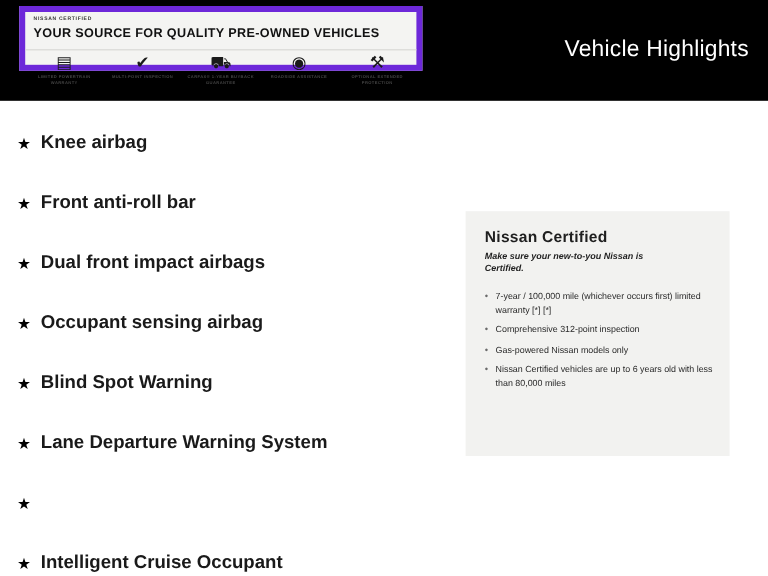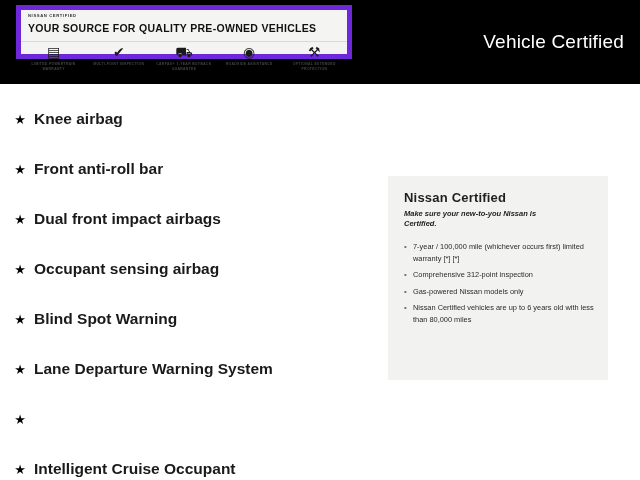--- a/index.html
+++ b/index.html
@@ -209,21 +209,21 @@
         <span class="cert-icon-glyph">◉</span>
         <span class="cert-icon-label">ROADSIDE ASSISTANCE</span>
       </div>
       <div class="cert-icon-cell">
         <span class="cert-icon-glyph">⚒</span>
         <span class="cert-icon-label">OPTIONAL EXTENDED PROTECTION</span>
       </div>
     </div>
   </div>
 
-  <div class="header-title">Vehicle Certified</div>
+  <div class="header-title">Vehicle Highlights</div>
 </div>
 
 <div class="highlights">
 
   <div class="hl-item">
     <span class="hl-star">★</span>
     <span class="hl-text">Knee airbag</span>
   </div>
 
   <div class="hl-item">

